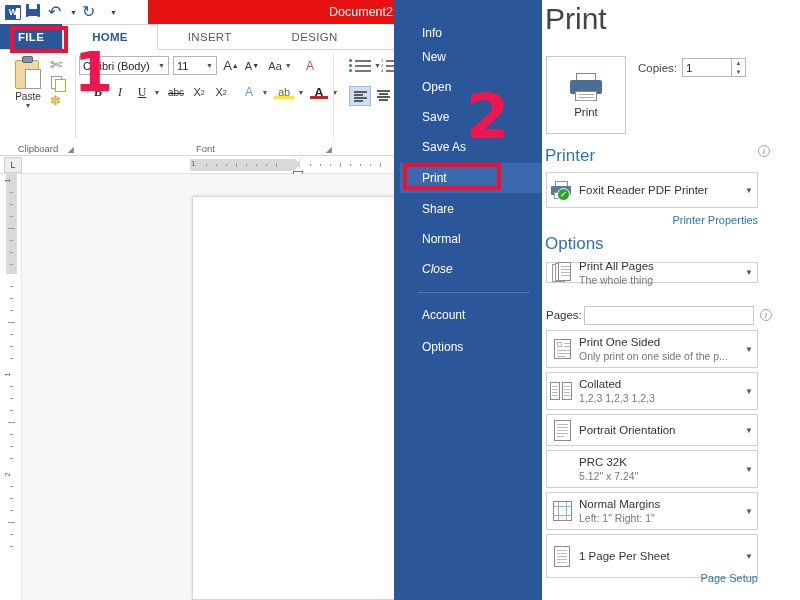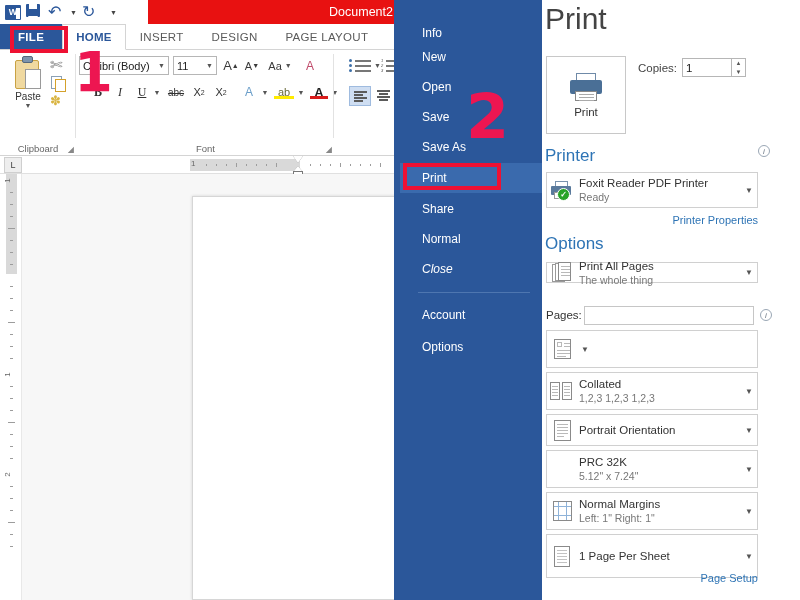--- a/index.html
+++ b/index.html
@@ -60,21 +60,21 @@
   }
   .tiny-caret { font-size: 7px; color: #444; }
 
   
   #tab-strip {
     position: absolute; left: 0; top: 24px; width: 394px; height: 26px;
     background: #fff; border-bottom: 1px solid #d4d4d4;
     display: flex; align-items: stretch;
   }
   .rtab {
-    display: flex; align-items: center; padding: 0 13px;
+    display: flex; align-items: center; padding: 0 29px;
     font-size: 11.5px; color: #5a5a5a; letter-spacing: .3px;
     border: 1px solid transparent;
   }
   .rtab.file { background: #2b579a; color: #fff; font-weight: bold; padding: 0 17px; }
   .rtab.active {
     background: #fff; color: #2b579a; font-weight: bold;
     border: 1px solid #d4d4d4; border-bottom-color: #fff;
     margin-bottom: -1px;
   }
 
@@ -635,21 +635,20 @@
       <div class="cb-ico">
         <div class="printer-small">
           <div class="ps-t"></div>
             <div class="ps-b"></div>
             <div class="ps-p"></div>
           <div class="ps-check">✓</div>
         </div>
       </div>
       <div class="cb-txt">
         <div class="cb-main">Foxit Reader PDF Printer</div>
-        <div class="cb-sub">Ready</div>
       </div>
       <div class="cb-caret">▼</div>
     </div>
     <div class="link-right" style="left:60px;top:214px;width:156px;">Printer Properties</div>
 
     <div class="sec-title" style="top:234px;">Options</div>
 
     <div class="combo" style="top:262px;height:21px;">
       <div class="cb-ico">
         <div class="ic-pages">
@@ -679,20 +678,24 @@
     <div class="combo" style="top:330px;height:38px;">
       <div class="cb-ico">
         <div class="ic-one">
             <div class="box"></div>
           <i style="left:9px;top:3px;width:6px;"></i>
             <i style="left:9px;top:6px;width:6px;"></i>
           <i style="left:2px;top:10px;width:13px;"></i>
             <i style="left:2px;top:13px;width:13px;"></i>
           <i style="left:2px;top:16px;width:9px;"></i>
           </div>
+      </div>
+      <div class="cb-txt">
+        <div class="cb-main">Print One Sided</div>
+        <div class="cb-sub">Only print on one side of the p...</div>
       </div>
       <div class="cb-caret">▼</div>
     </div>
 
     <div class="combo" style="top:372px;height:38px;">
       <div class="cb-ico">
         <div class="ic-coll">
           <div class="p" style="left:0;">
               <i style="top:3px;"></i>
               <i style="top:6px;"></i>

